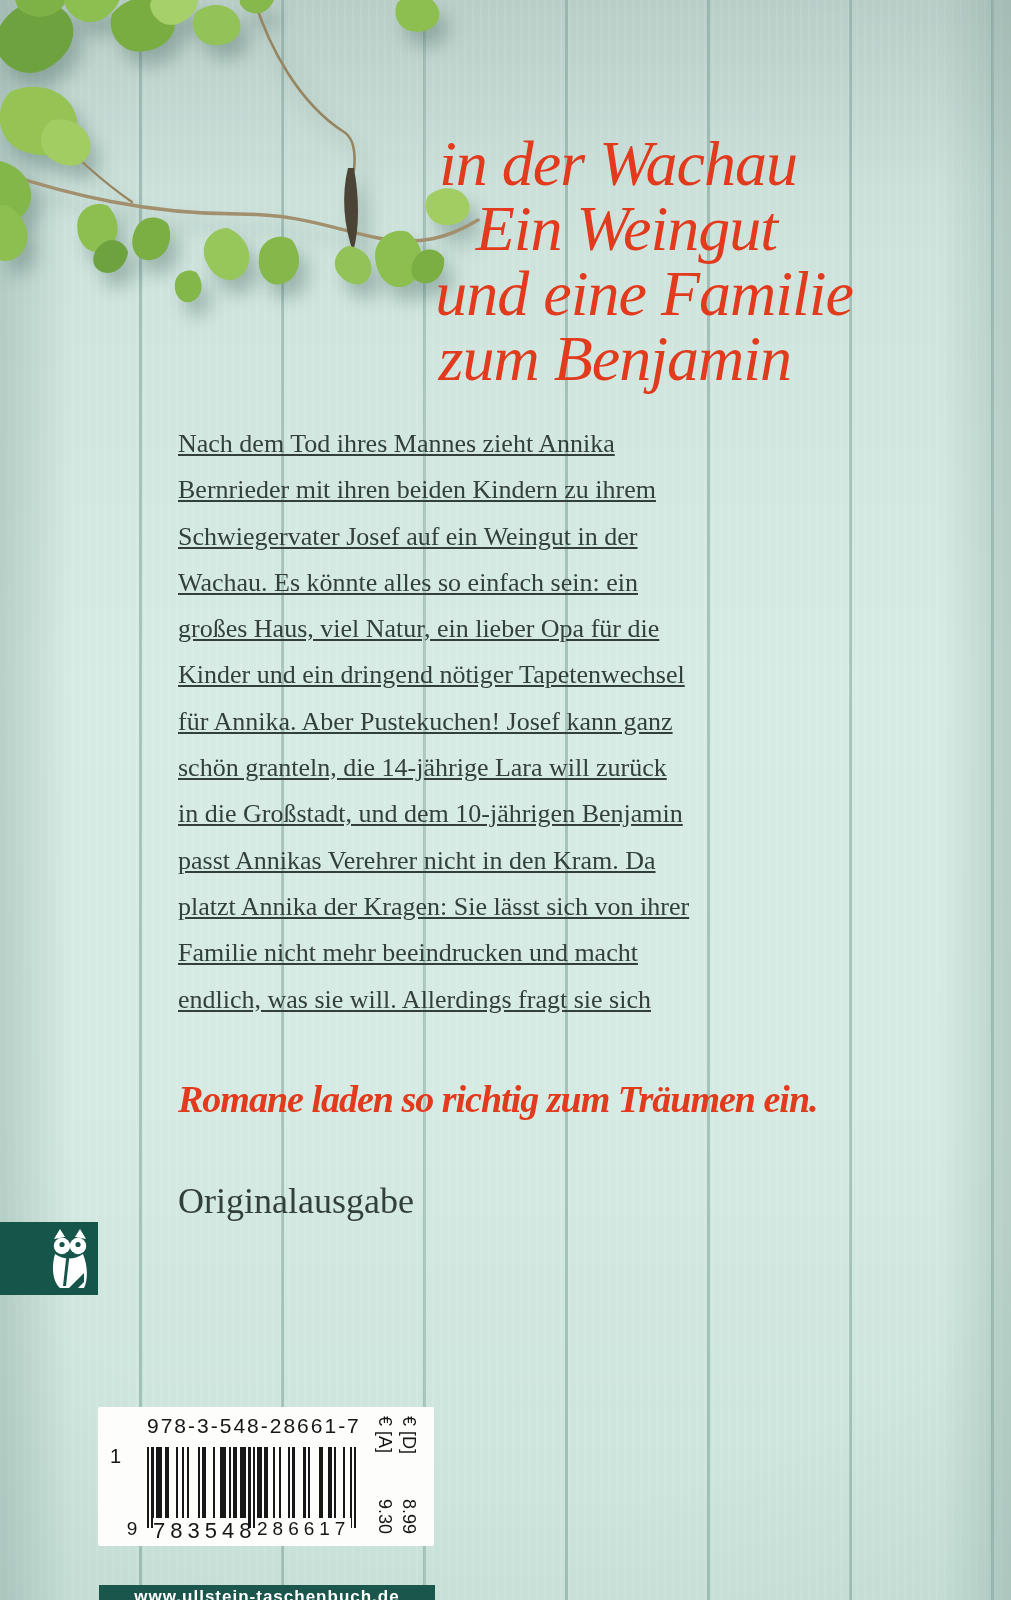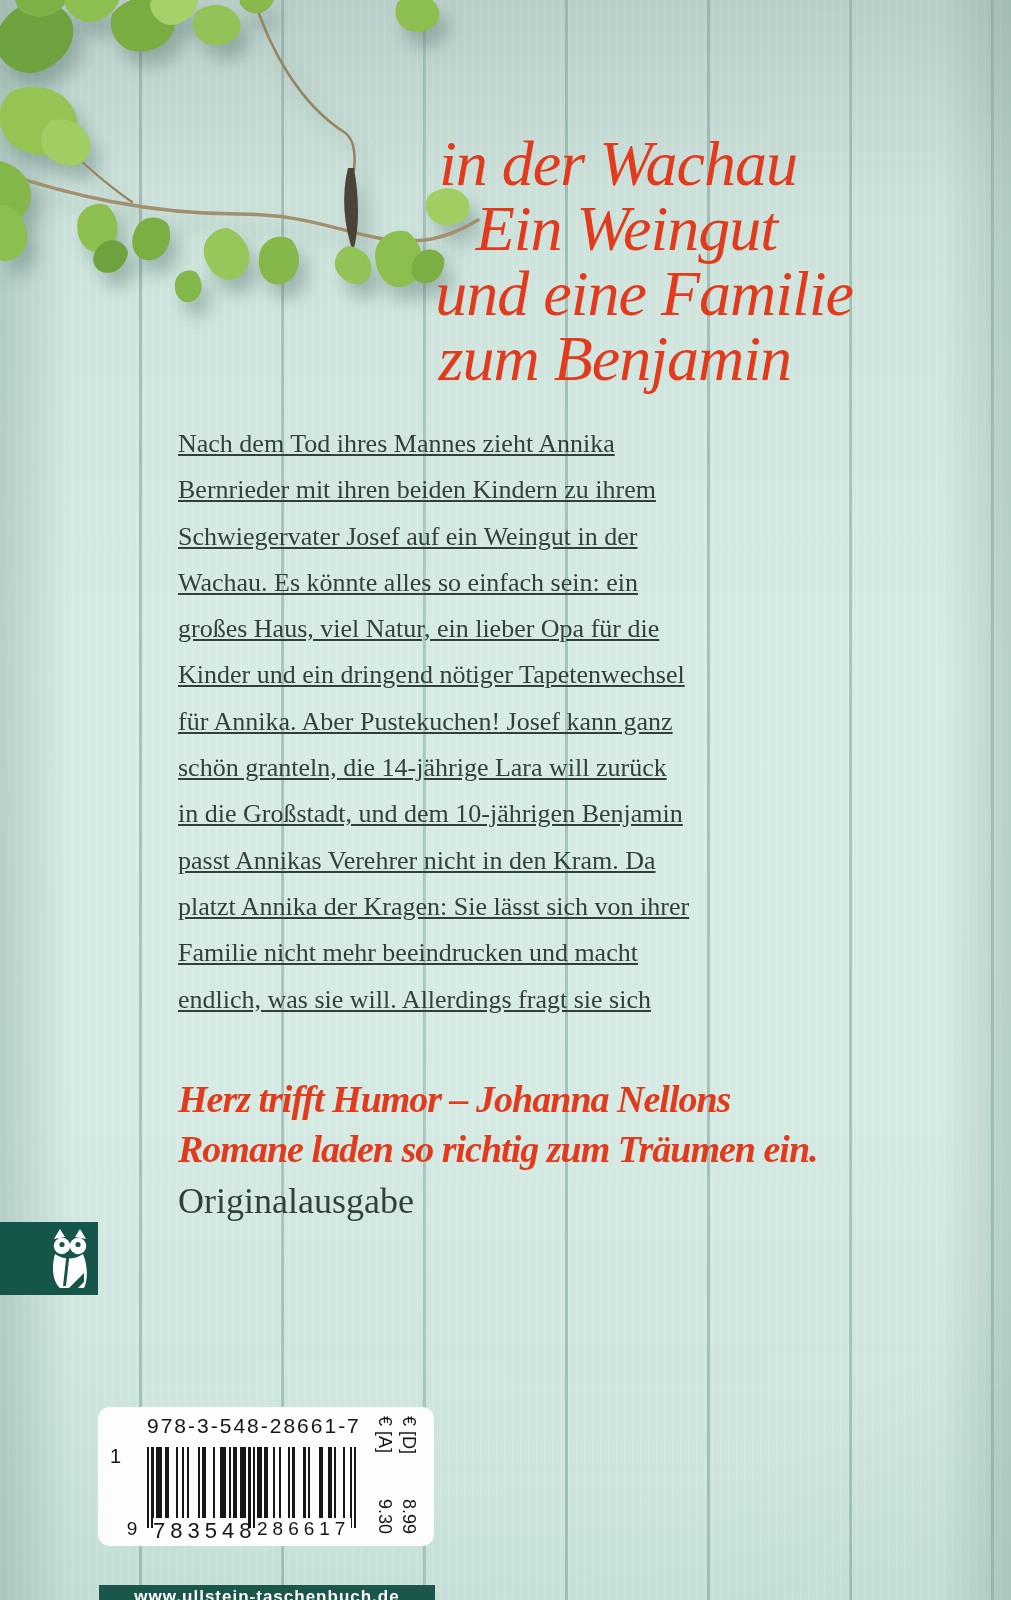--- a/index.html
+++ b/index.html
@@ -45,21 +45,21 @@
     font-size:36px;color:#333f3a;
   }
   
   .logo{
     position:absolute;left:0;top:1222px;width:98px;height:73px;
     background:#16564a;
   }
   
   .barcode-box{
     position:absolute;left:98px;top:1407px;width:336px;height:139px;
-    background:#fdfdfc;border-radius:12px;
+    background:#fdfdfc;border-radius:2px;
     font-family:"Liberation Sans",sans-serif;color:#161616;
   }
   .isbn{
     position:absolute;left:49px;top:7px;width:212px;text-align:center;
     font-size:21px;letter-spacing:2px;white-space:nowrap;
   }
   .indicator{position:absolute;left:12px;top:38px;font-size:20px;}
   .bars{position:absolute;left:49px;top:40px;width:210px;height:88px;font-size:0;white-space:nowrap;}
   .mod{display:inline-block;width:2.21px;height:73px;vertical-align:top;}
   .mod.bar{background:#171717;}
@@ -139,21 +139,20 @@
       <div class="blurb-line">für Annika. Aber Pustekuchen! Josef kann ganz</div>
       <div class="blurb-line">schön granteln, die 14-jährige Lara will zurück</div>
       <div class="blurb-line">in die Großstadt, und dem 10-jährigen Benjamin</div>
       <div class="blurb-line">passt Annikas Verehrer nicht in den Kram. Da</div>
       <div class="blurb-line">platzt Annika der Kragen: Sie lässt sich von ihrer</div>
       <div class="blurb-line">Familie nicht mehr beeindrucken und macht</div>
       <div class="blurb-line">endlich, was sie will. Allerdings fragt sie sich</div>
     </div>
 
   <div class="quote">
-      <div class="quote-line">Herz trifft Humor – Johanna Nellons</div>
       <div class="quote-line">Romane laden so richtig zum Träumen ein.</div>
     </div>
 
   <div class="edition">Originalausgabe</div>
 
   <div class="logo">
     <svg width="98" height="73" viewBox="0 0 98 73">
       <g fill="#ffffff">
         <path d="M54,17 L60,7 L65,15 Z"></path>
         <path d="M75,15 L80,7 L86,17 Z"></path>

